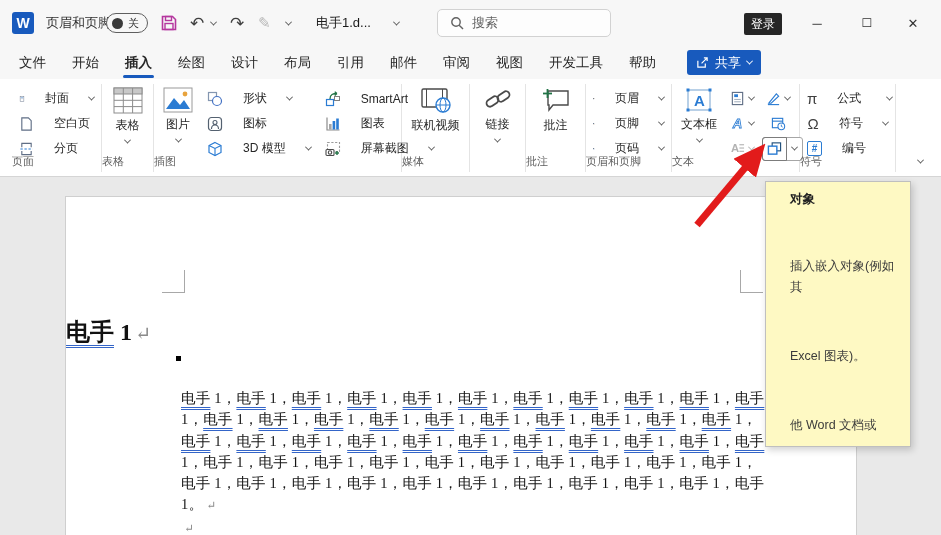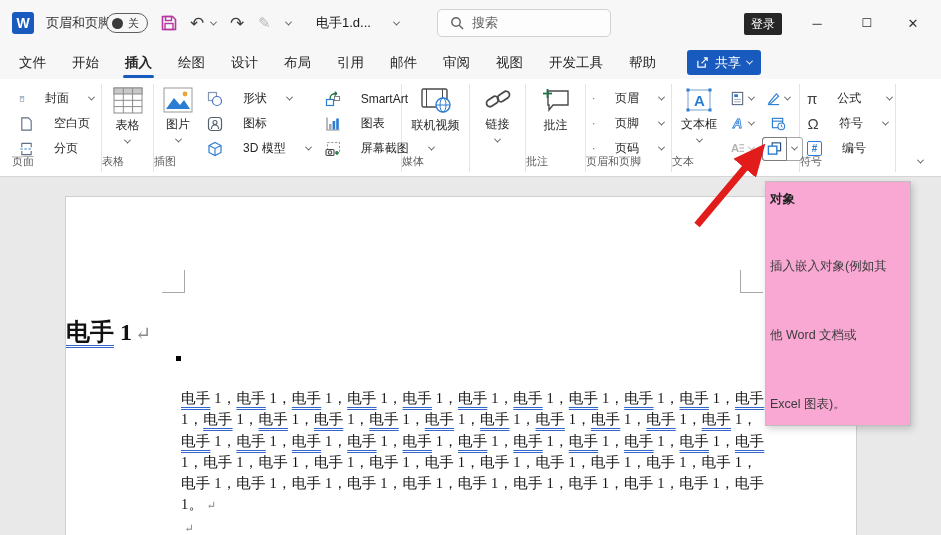--- a/index.html
+++ b/index.html
@@ -89,23 +89,23 @@
   .lnk { text-decoration-line:underline; text-decoration-style:double;
     text-decoration-color:#3465c8; text-underline-offset:4px; text-decoration-thickness:1px; }
   #doc-title .lnk { text-underline-offset:5px; }
   .pmark { color:#8a8a8a; font-size:0.8em; margin-left:3px; font-weight:normal; }
   #doc-body { position:absolute; left:115px; top:191px; width:575px;
     font-family:"Liberation Serif","DejaVu Serif",serif;
     font-size:14.5px; line-height:21.3px; color:#141414; letter-spacing:0.2px; }
   .doc-line { white-space:nowrap; }
 
   
-  #tooltip { position:absolute; left:765px; top:181px; width:146px; background:#f9a8d4;
+  #tooltip { position:absolute; left:765px; top:181px; width:146px; background:#fef9c3;
     border:1px solid #bfbfbf; box-shadow:2px 3px 7px rgba(0,0,0,.18);
-    padding:9px 11px 10px 4px; z-index:40; }
+    padding:9px 11px 10px 24px; z-index:40; }
   #tooltip .tt-title { font-size:12.5px; font-weight:bold; color:#222; margin-bottom:6px; }
   #tooltip .tt-body div { font-size:12.5px; color:#3b3b3b; line-height:21px;margin-top:48px; }
 
   
   #arrow-layer { position:absolute; left:678px; top:128px; z-index:50; pointer-events:none; }
 </style>
 </head>
 <body>
 
 <div id="app">
@@ -490,22 +490,22 @@
         </div>
     </div>
     <div class="crop-mark" id="crop-left"></div>
     <div class="crop-mark" id="crop-right"></div>
   </div>
 
   <div id="tooltip">
     <div class="tt-title">对象</div>
     <div class="tt-body">
         <div>插入嵌入对象(例如其</div>
+        <div>Excel 图表)。</div>
         <div>他 Word 文档或</div>
-        <div>Excel 图表)。</div>
       </div>
   </div>
 
   <svg id="arrow-layer" width="120" height="110">
     <defs>
       <marker id="ah" markerWidth="4.6" markerHeight="4.2" refX="3.4" refY="2.1" orient="auto">
         <path d="M0,0 L4.6,2.1 L0,4.2 z" fill="#e21b1b"></path>
       </marker>
     </defs>
     <line x1="19" y1="97" x2="82" y2="22" stroke="#e21b1b" stroke-width="7" marker-end="url(#ah)"></line>

